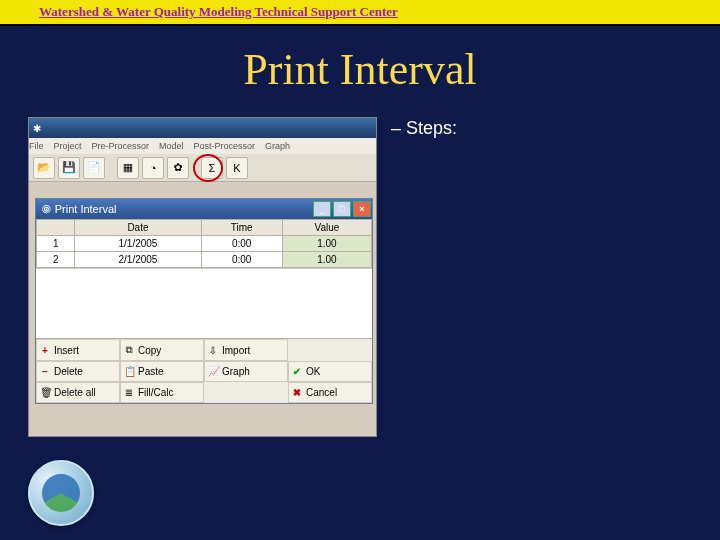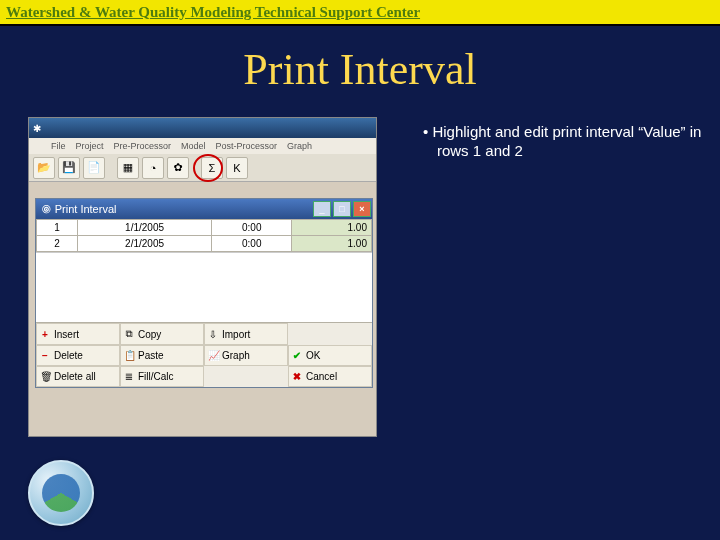--- a/index.html
+++ b/index.html
@@ -1,44 +1,44 @@
 <!DOCTYPE html>
 <html><head>
 <meta charset="utf-8">
 <style>
   * { box-sizing: border-box; margin: 0; padding: 0; }
   html, body { width: 720px; height: 540px; overflow: hidden; font-family: Arial, sans-serif; }
   body { background: #0d1a4a; position: relative; }
 
   .topbar { background: #f2e600; border-bottom: 2px solid #000; height: 26px; display: flex; align-items: center; padding-left: 6px; }
-  .topbar span { font-family: "Times New Roman", serif; font-weight: bold; font-size: 15px; text-decoration: underline; color: #4d7c0f; }
+  .topbar span { font-family: "Times New Roman", serif; font-weight: bold; font-size: 13px; text-decoration: underline; color: #a21caf; margin-left: 33px; }
 
   .title { text-align: center; color: #fdd94f; font-family: "Times New Roman", serif; font-size: 44px; margin-top: 18px; margin-bottom: 22px; }
 
   .content { display: flex; align-items: flex-start; }
   .screenshot-area { margin-left: 28px; width: 350px; height: 320px; background: #d6ccbd; border: 1px solid #888; position: relative; }
 
   
   .wasp-title { height: 20px; background: linear-gradient(#3a6ea5,#1c3c66); color: #fff; font-size: 10px; display: flex; align-items: center; padding-left: 4px; gap: 4px; }
-  .wasp-menu { height: 16px; background: #efebe2; font-size: 9px; color: #555; display: flex; gap: 10px; padding-left: 22px; align-items: center; }
+  .wasp-menu { height: 16px; background: #efebe2; font-size: 9px; color: #555; display: flex; gap: 10px; padding-left: 0; align-items: center; }
   .wasp-toolbar { height: 28px; background: #e2ded2; border-bottom: 1px solid #aaa; display: flex; align-items: center; gap: 3px; padding-left: 4px; position: relative; }
   .tb-btn { width: 22px; height: 22px; background: #f5f3ea; border: 1px solid #b8b4a6; border-radius: 2px; display:flex; align-items:center; justify-content:center; font-size:11px; }
   .red-circle { position: absolute; left: 164px; top: 0px; width: 30px; height: 28px; border: 2px solid #cc0000; border-radius: 50%; pointer-events: none; }
 
   
   .dialog { position: absolute; left: 6px; top: 80px; width: 338px; background: #efece3; border: 1px solid #6b7f99; }
   .dlg-title { height: 20px; background: linear-gradient(#4a78c1,#2b4f8c); color: #fff; font-size: 11px; display:flex; align-items:center; padding-left:6px; gap:4px; }
   .dlg-ctrls { margin-left:auto; display:flex; }
   .dlg-ctrls div { width:18px; height:16px; background:#c9d6ec; border:1px solid #4a6; margin:1px; display:flex;align-items:center;justify-content:center; font-size:9px; }
   .dlg-ctrls .close { background:#e06848; color:#fff; font-weight:bold; }
 
   table.grid { width: 100%; border-collapse: collapse; font-size: 10px; }
   table.grid th, table.grid td { border: 1px solid #b5b1a4; padding: 2px 4px; background:#fff; text-align:center; }
   table.grid th { background:#e9e5d8; font-weight:normal; }
-  table.grid td.val { background:#dbe7c8;text-align:right; }
+  table.grid td.val { background:#dbe7c8; }
 
   .dlg-buttons { display:grid; grid-template-columns:1fr 1fr 1fr 1fr; border-top:1px solid #b5b1a4; }
   .dlg-buttons .cell { border:1px solid #cfcabb; background:#f4f1e6; font-size:10px; padding:4px 3px; display:flex; align-items:center; gap:4px; }
   .ico { width:10px; display:inline-block; text-align:center; }
   .red { color:#c00; font-weight:bold; }
   .grn { color:#0a0; font-weight:bold; }
 
   
   .text { color:#fff; font-size:18px; line-height:1.25; margin-left:14px; margin-right:10px; width: 320px; }
   .text ul { list-style: none; }
@@ -95,20 +95,26 @@
         <span>🞋</span>
         <span>Print Interval</span>
         <div class="dlg-ctrls">
           <div>_</div>
           <div>□</div>
           <div class="close">×</div>
         </div>
       </div>
       <table class="grid">
         <tbody>
+            <tr>
+          <th></th>
+          <th>Date</th>
+          <th>Time</th>
+          <th>Value</th>
+        </tr>
         <tr>
           <td>1</td>
           <td>1/1/2005</td>
           <td>0:00</td>
           <td class="val">1.00</td>
         </tr>
         <tr>
           <td>2</td>
           <td>2/1/2005</td>
           <td>0:00</td>
@@ -159,22 +165,22 @@
         <div class="cell">
             <span class="ico red">✖</span>
             <span>Cancel</span>
           </div>
       </div>
     </div>
   </div>
 
   <div class="text">
     <ul>
+      <li class="dash-item">Steps:</li>
     </ul>
     <ul class="bullets">
-      <li>Highlight and edit print interval “Value” in rows 1 and 2</li>
     </ul>
   </div>
 </div>
 
 <div class="logo">
   <div class="logo-inner"></div>
 </div>
 
 </body></html>

